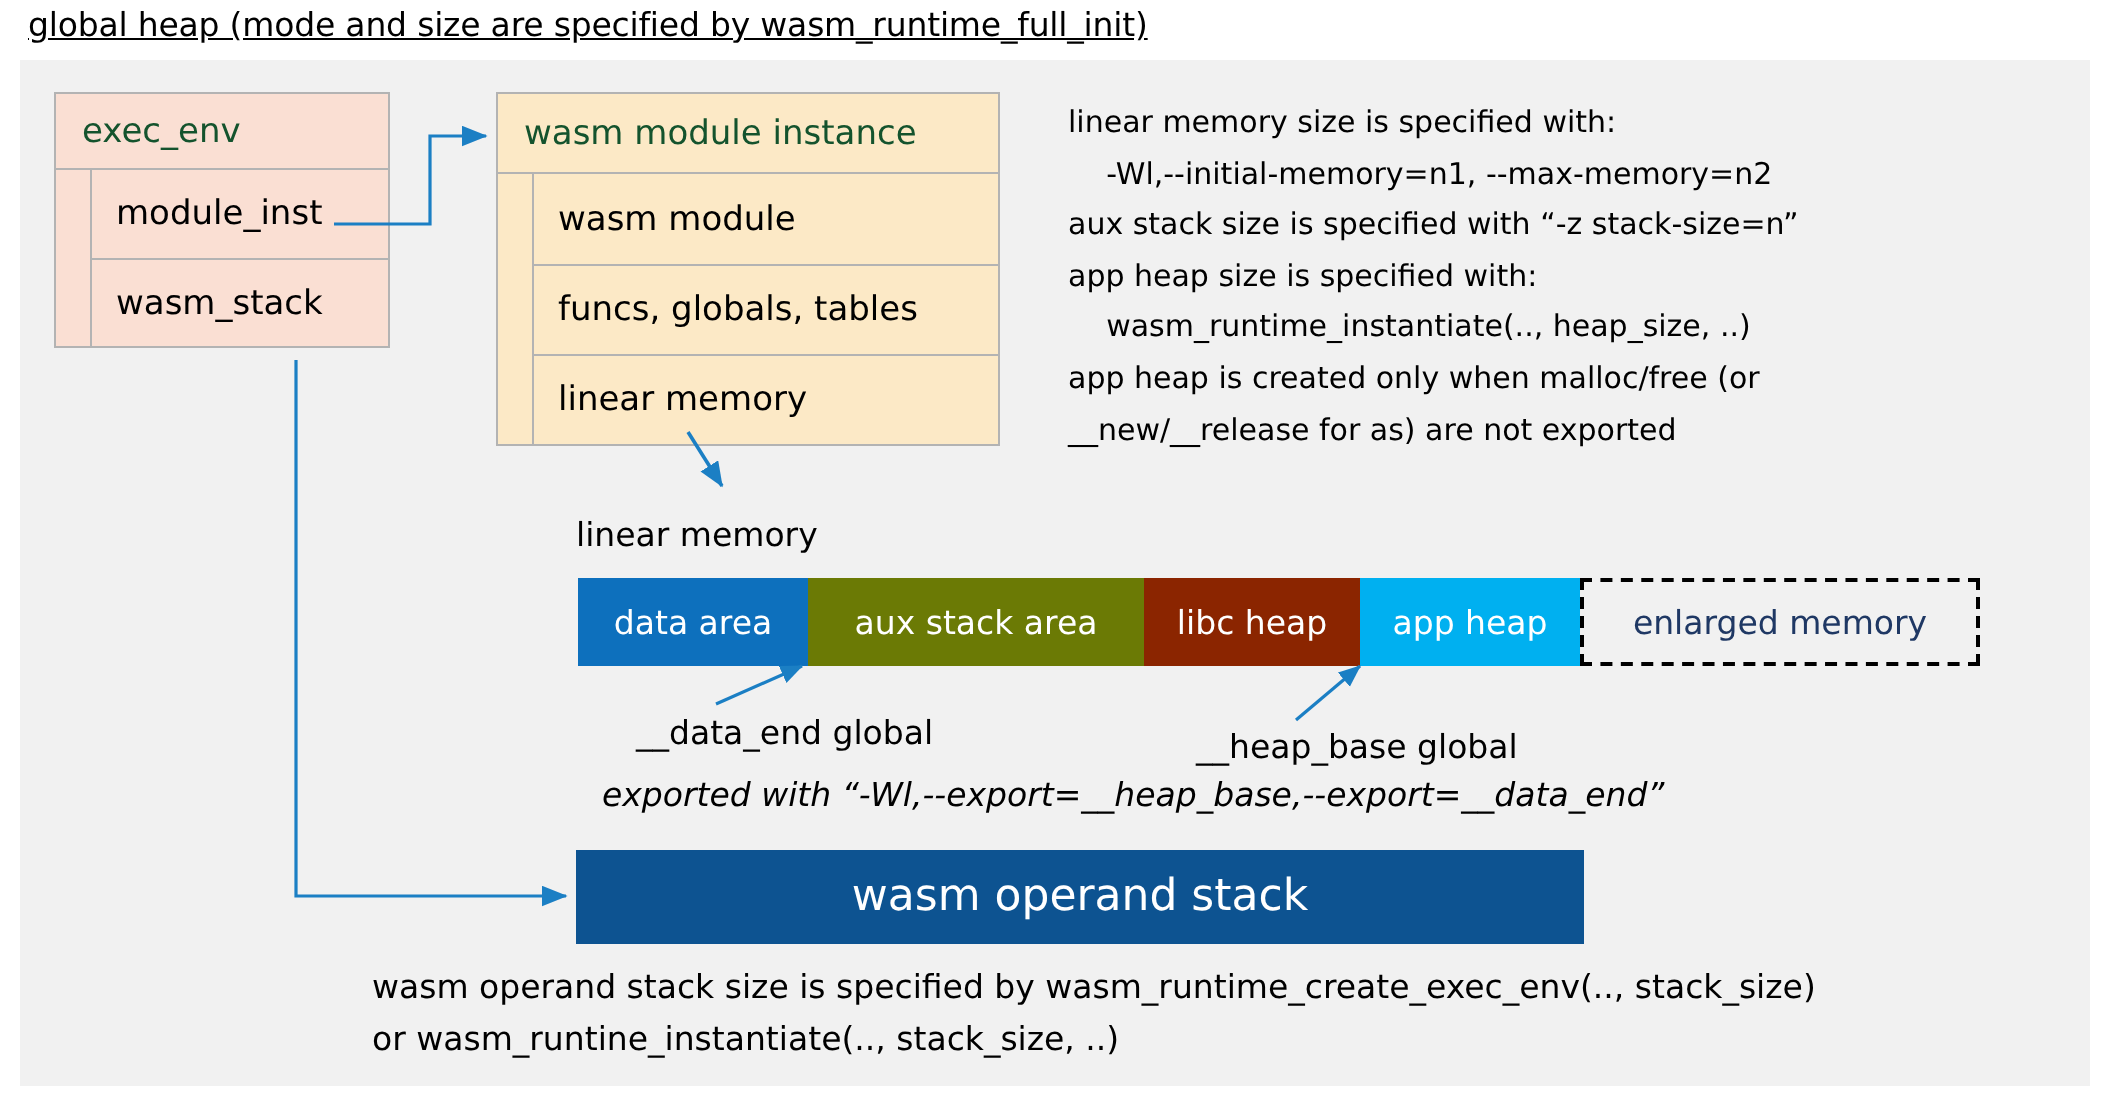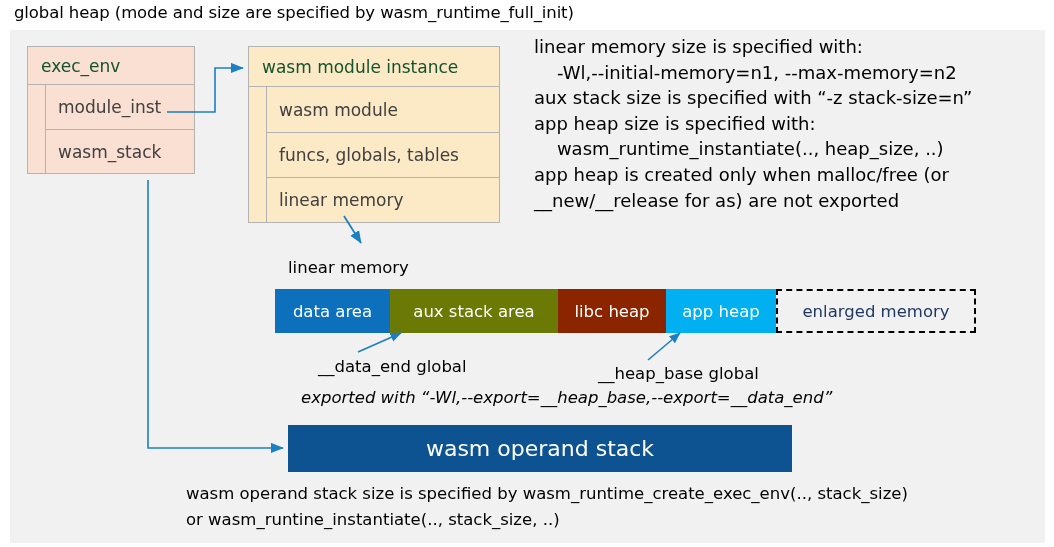--- a/index.html
+++ b/index.html
@@ -20,20 +20,21 @@
   }
   
   .title {
     position: absolute;
     left: 14px;
     top: 3px;
     font-size: 16.5px;
     color: #000000;
     white-space: nowrap;
     letter-spacing: -0.1px;
+    text-decoration: underline;
   }
   
   .panel {
     position: absolute;
     left: 10px;
     top: 30px;
     width: 1035px;
     height: 513px;
     background: #f1f1f1;
   }
@@ -67,58 +68,58 @@
     flex: 1 1 auto;
     display: flex;
     flex-direction: column;
   }
   .struct .row {
     box-sizing: border-box;
     display: flex;
     align-items: center;
     padding-left: 12px;
     font-size: 17px;
-    color: #404040;
+    color: #000000;
     white-space: nowrap;
   }
   .struct .row + .row { border-top: 1px solid #b3b3b3; }
 
   .exec-env { left: 27px; top: 46px; width: 168px; background: #fadfd3; }
   .exec-env .hdr { height: 38px; }
   .exec-env .gutter { width: 18px; }
   .exec-env .row { height: 44px; }
 
   .module-inst { left: 248px; top: 46px; width: 252px; background: #fce9c6; }
   .module-inst .hdr { height: 40px; }
   .module-inst .gutter { width: 18px; }
   .module-inst .row { height: 45px; }
 
   
   .notes {
     position: absolute;
     left: 534px;
-    top: 34px;
-    font-size: 18px;
+    top: 49px;
+    font-size: 15px;
     line-height: 25.6px;
     color: #000;
     white-space: pre;
   }
   
   .lm-label {
     position: absolute;
     left: 288px;
     top: 258px;
     font-size: 16.5px;
     color: #000;
     white-space: nowrap;
   }
   
   .membar {
     position: absolute;
-    left: 275px;
+    left: 289px;
     top: 289px;
     height: 44px;
     display: flex;
   }
   .membar .seg {
     box-sizing: border-box;
     display: flex;
     align-items: center;
     justify-content: center;
     font-size: 16.5px;

